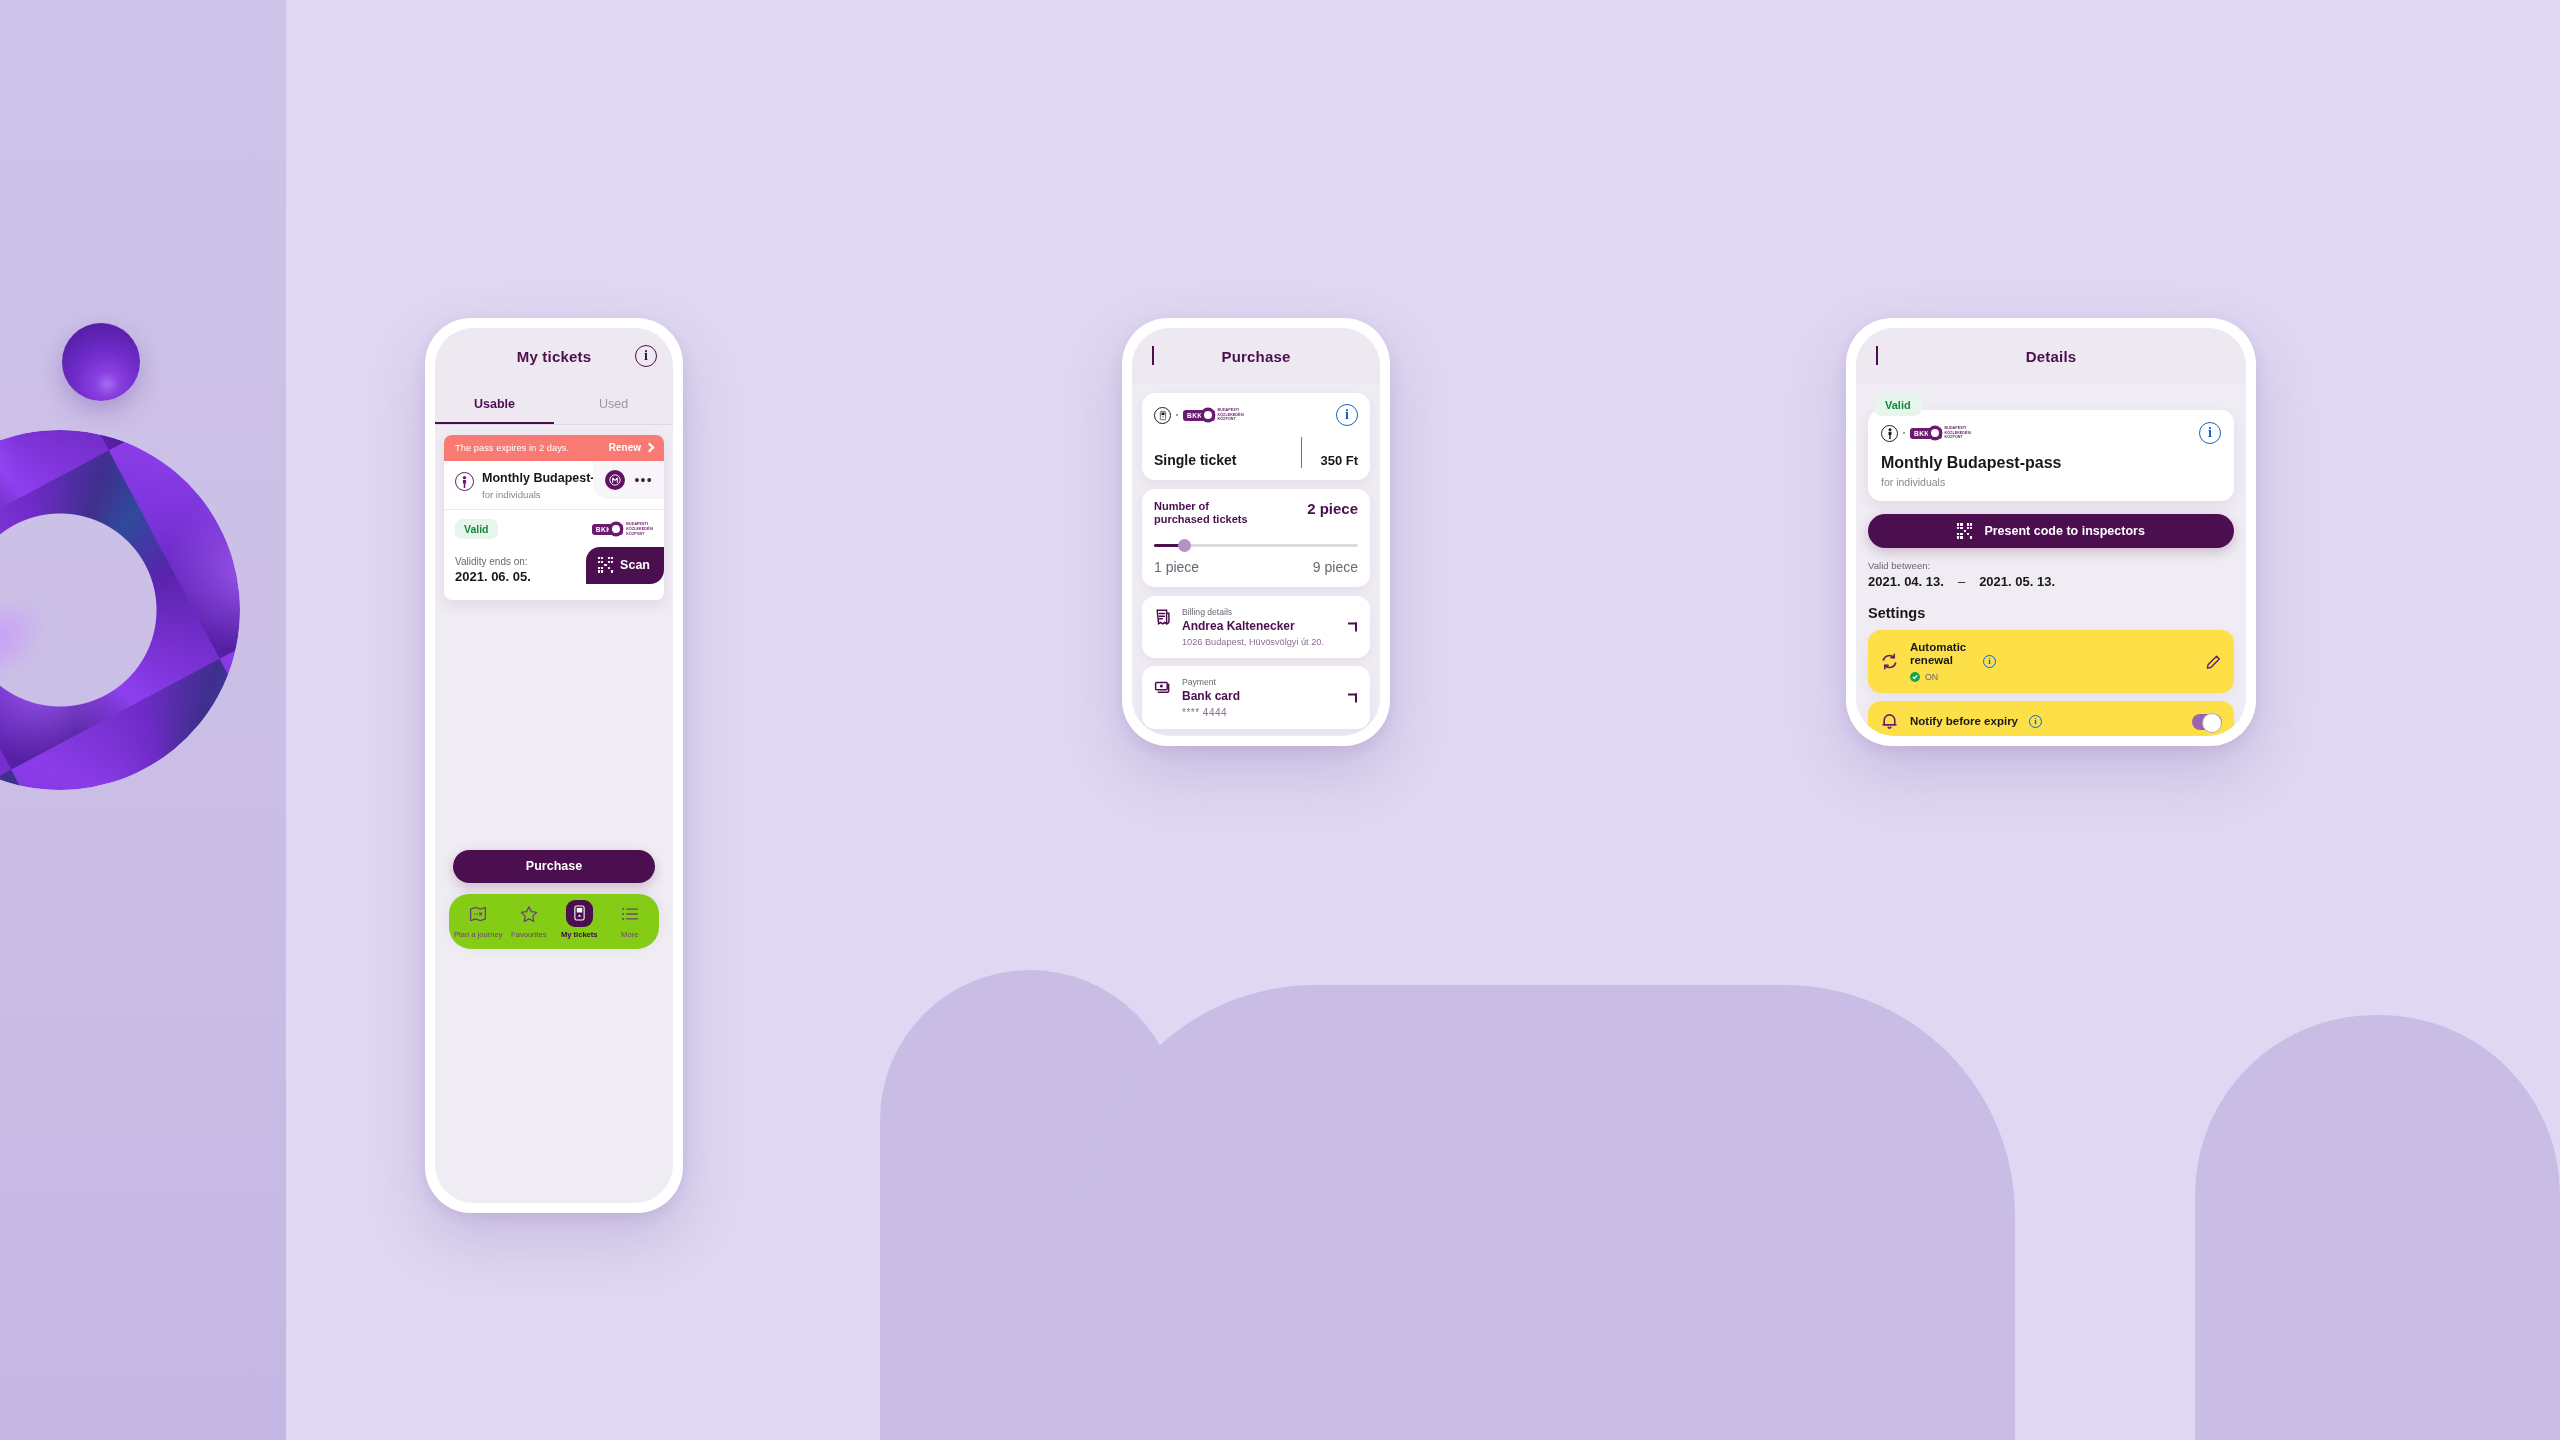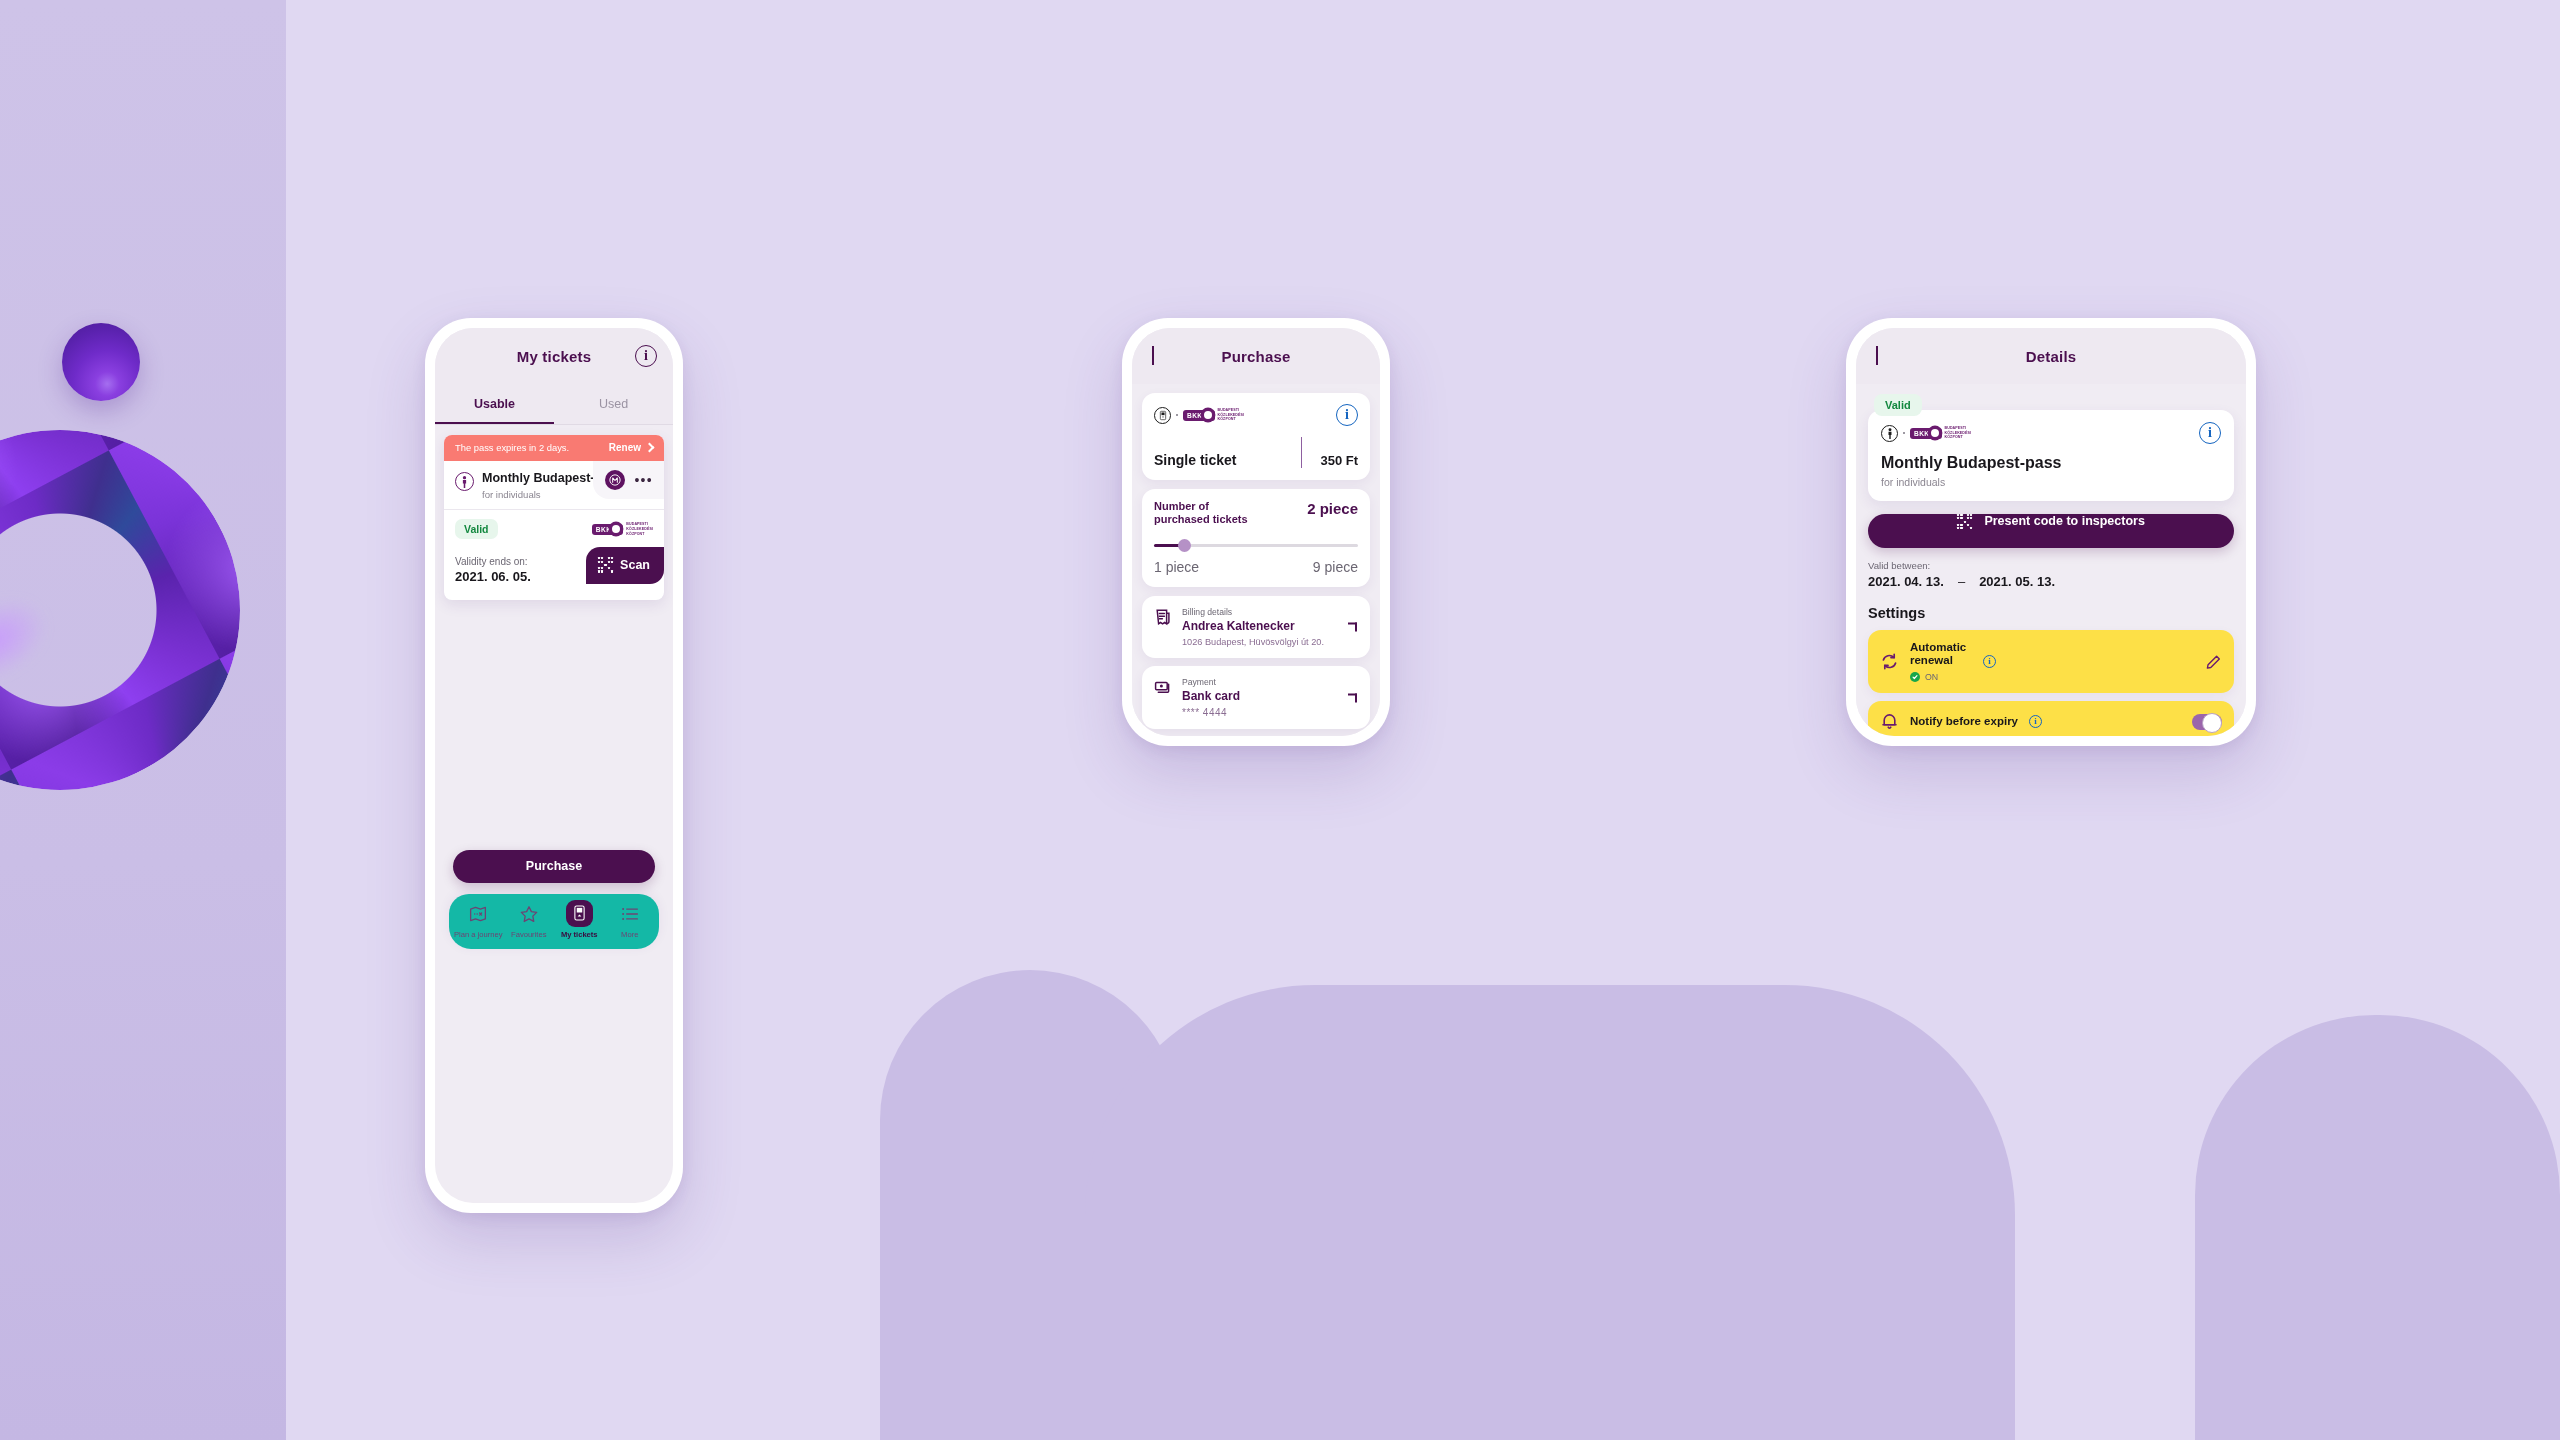--- a/index.html
+++ b/index.html
@@ -219,21 +219,21 @@
   .qr-glyph i.off { background: transparent; }
 
   .purchase-btn {
     margin: 0 9px; height: 33px; border-radius: 17px;
     background: #4b0f4f; color: #fff;
     display: flex; align-items: center; justify-content: center;
     font-size: 12.5px; font-weight: 700;
     box-shadow: 0 4px 12px rgba(75,15,79,.22);
   }
   .tabbar {
-    margin: 11px 5px 0; background: #14b8a6;
+    margin: 11px 5px 0; background: #84cc16;
     border-radius: 20px 20px 22px 22px;
     display: flex; padding: 9px 4px 10px;
     box-shadow: 0 -2px 12px rgba(80,40,130,.07);
   }
   .tabitem { flex: 1; text-align: center; }
   .tabitem .ic { height: 22px; display: flex; align-items: center; justify-content: center; }
   .tabitem svg { width: 18px; height: 18px; }
   .tabitem .lb { font-size: 7.6px; color: #6d4473; margin-top: 5px; }
   .tabitem.active .lb { color: #3b0b3f; font-weight: 700; }
   .tabitem.active .ic {
@@ -310,21 +310,21 @@
   }
   .pass-card {
     background: #fff; border-radius: 13px; padding: 12px 13px 13px;
     margin-top: -6px; box-shadow: 0 5px 14px rgba(80,40,130,.09);
   }
   .pass-title { font-size: 16px; font-weight: 700; color: #19171c; margin-top: 10px; }
   .pass-sub { font-size: 10.5px; color: #8b8691; margin-top: 4px; }
   .present-btn {
     margin-top: 13px; background: #4b0f4f; color: #fff;
     border-radius: 18px; height: 34px;
-    display: flex; justify-content: center; gap: 12px;
+    display: flex; align-items: center; justify-content: center; gap: 12px;
     font-size: 12.5px; font-weight: 700;
     box-shadow: 0 4px 12px rgba(75,15,79,.22);
   }
   .valid-between-k { font-size: 9.6px; color: #6b6672; margin-top: 12px; }
   .valid-between-v {
     display: flex; align-items: center; gap: 14px;
     font-size: 13px; font-weight: 700; color: #19171c; margin-top: 3px;
   }
   .vb-dash { color: #19171c; font-weight: 400; }
   .sec-head { font-size: 14.5px; font-weight: 700; color: #19171c; margin: 16px 0 9px; }

